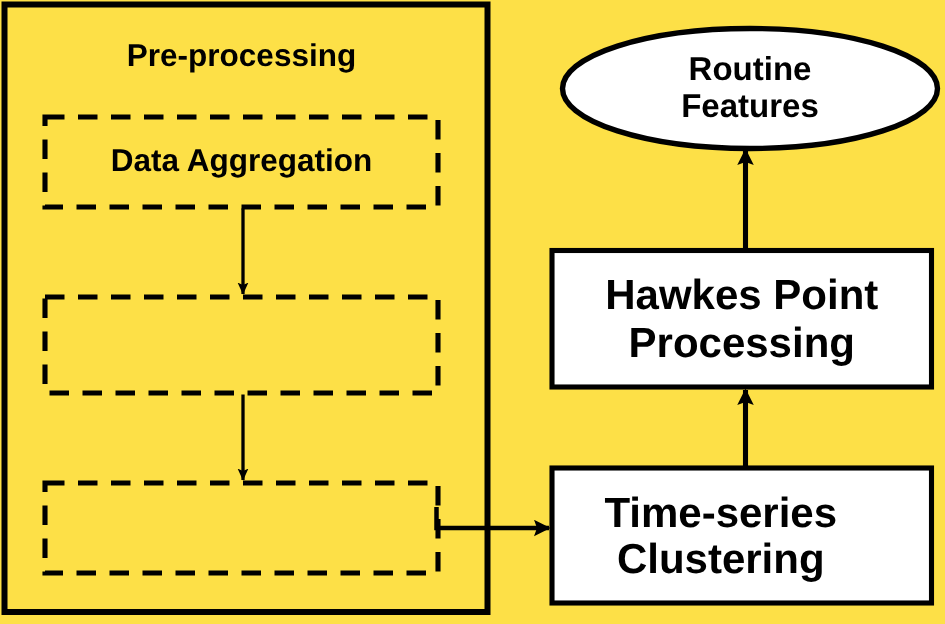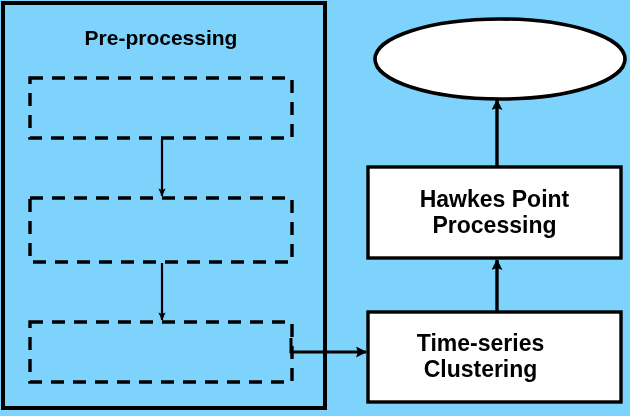--- a/index.html
+++ b/index.html
@@ -7,21 +7,21 @@
     padding: 0;
     background: #ffffff;
   }
   body {
     font-family: "Liberation Sans", sans-serif;
   }
   #canvas {
     position: relative;
     width: 630px;
     height: 416px;
-    background: #7dd3fc;
+    background: #fde047;
     overflow: hidden;
   }
   #canvas svg.layer {
     position: absolute;
     left: 0;
     top: 0;
     width: 630px;
     height: 416px;
   }
   .node-label {
@@ -40,21 +40,21 @@
     position: absolute;
     left: 30px;
     top: 26px;
     width: 262px;
     text-align: center;
     font-size: 21px;
     font-weight: bold;
     color: #000000;
   }
   .sub-label { font-size: 21px; }
-  .box-label { font-size: 23px; }
+  .box-label { font-size: 28px; }
   .ellipse-label { font-size: 22px; }
   .hit {
     position: absolute;
     background: transparent;
   }
 </style>
 </head>
 <body>
 
 <div id="canvas">
@@ -89,29 +89,32 @@
 
     <path d="M291,338 L291,352 L366,352" fill="none" stroke="#000000" stroke-width="3" marker-end="url(#arrowFat)"></path>
 
     <line x1="497" y1="311" x2="497" y2="260" stroke="#000000" stroke-width="3.4" marker-end="url(#arrowFat)"></line>
 
     <line x1="497" y1="166" x2="497" y2="100" stroke="#000000" stroke-width="3.4" marker-end="url(#arrowFat)"></line>
   </svg>
 
   <div class="group-title">Pre-processing</div>
 
+  <div class="node-label sub-label" style="left:30px; top:78px; width:262px; height:60px;">Data Aggregation</div>
 
 
 
   <div class="node-label box-label" style="left:368px; top:312px; width:225px; height:90px;">Time-series
 Clustering</div>
 
   <div class="node-label box-label" style="left:368px; top:167px; width:253px; height:91px;">Hawkes Point
 Processing</div>
 
+  <div class="node-label ellipse-label" style="left:375px; top:19px; width:250px; height:80px;">Routine
+Features</div>
 
   <div class="hit" style="left:30px; top:78px; width:262px; height:60px;"></div>
   <div class="hit" style="left:30px; top:198px; width:262px; height:64px;"></div>
   <div class="hit" style="left:30px; top:322px; width:262px; height:60px;"></div>
   <div class="hit" style="left:368px; top:312px; width:253px; height:90px;"></div>
   <div class="hit" style="left:368px; top:167px; width:253px; height:91px;"></div>
   <div class="hit" style="left:375px; top:19px; width:250px; height:80px; border-radius:50%;"></div>
 
 </div>
 

